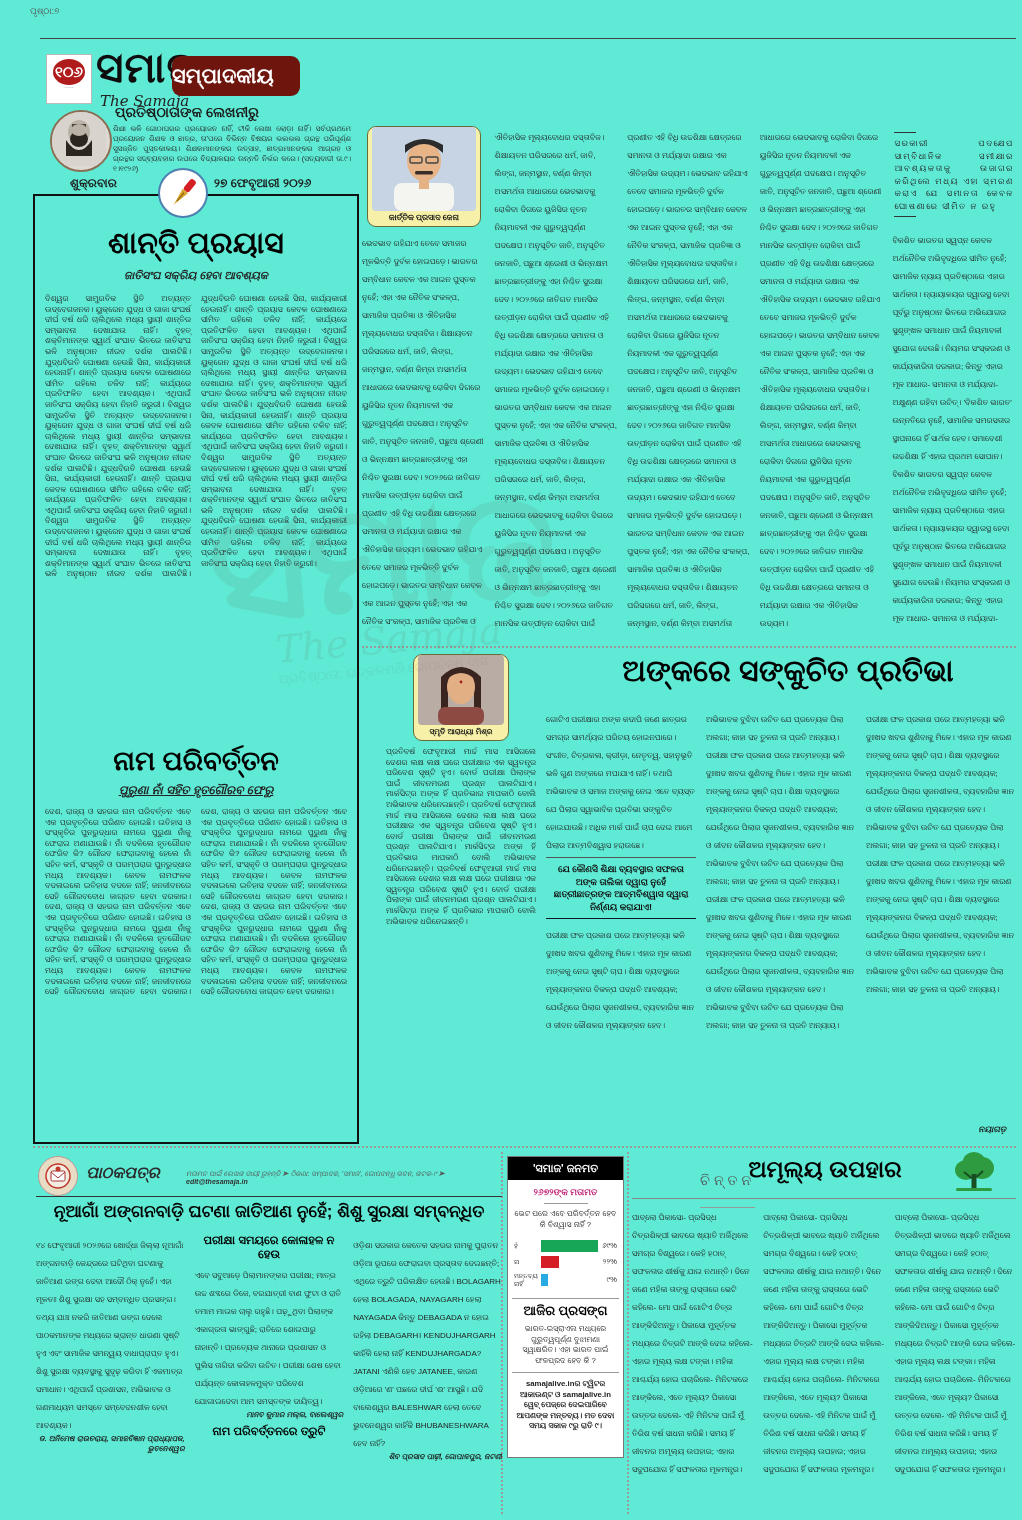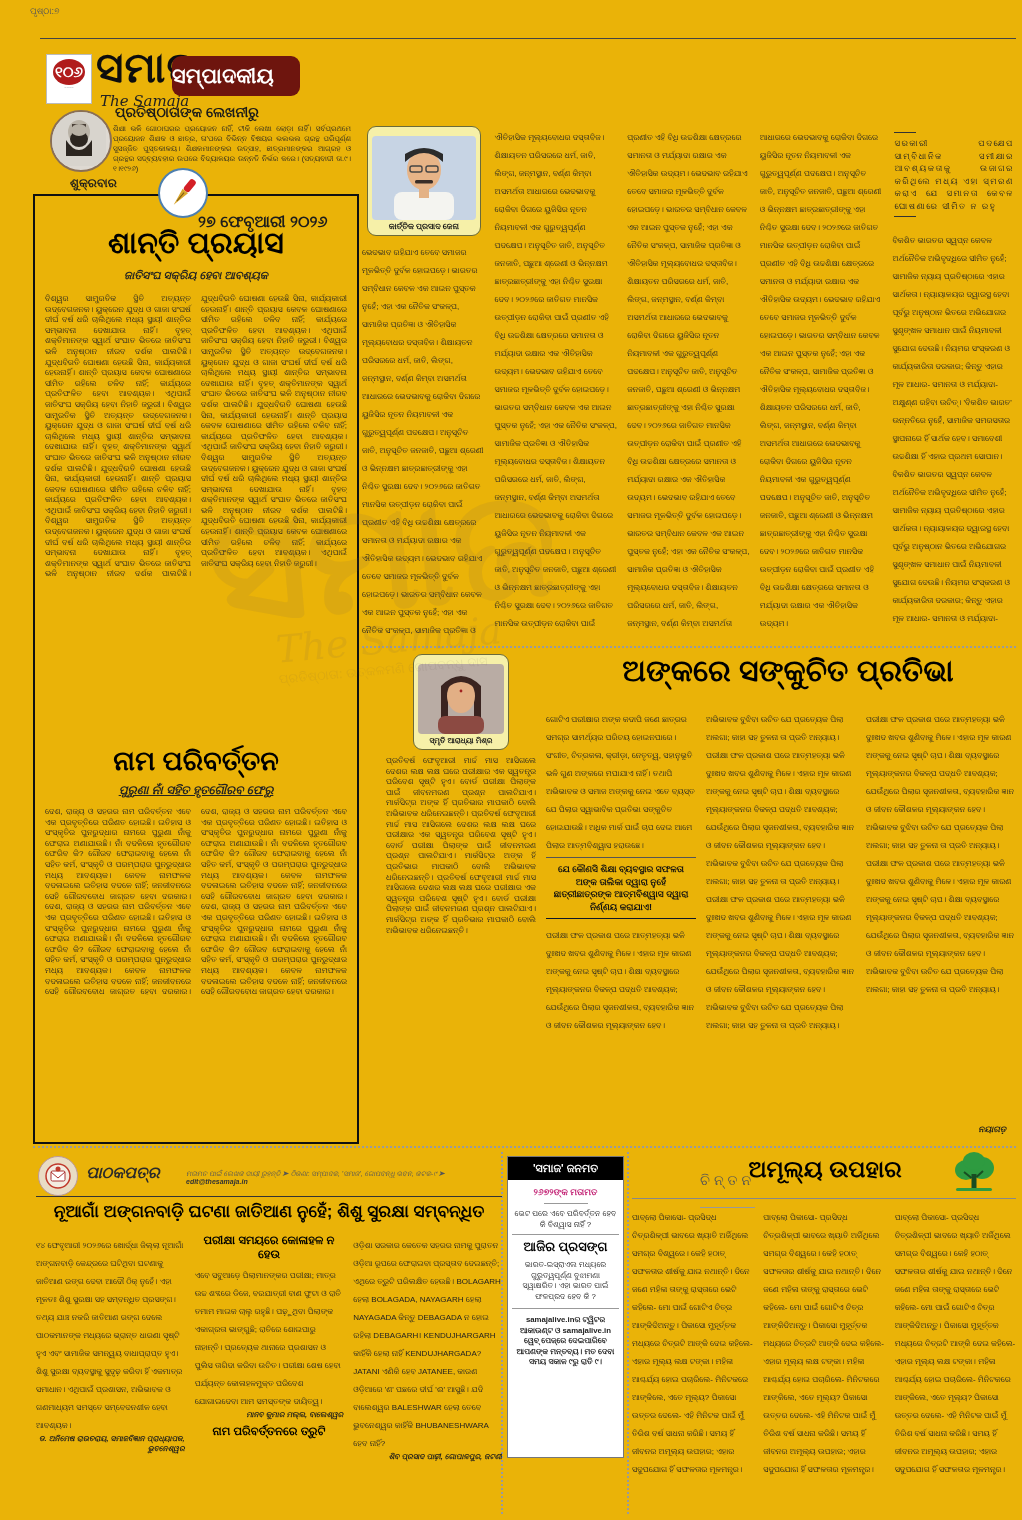--- a/index.html
+++ b/index.html
@@ -1,27 +1,27 @@
 <!DOCTYPE html>
 <html><head>
 <meta charset="utf-8">
 <style>
   html,body{margin:0;padding:0;background:#e9e9e9;}
-  #page{position:relative;width:1022px;height:1520px;background:#eab308;margin:0 auto;overflow:hidden;
+  #page{position:relative;width:1022px;height:1520px;background:#5eead4;margin:0 auto;overflow:hidden;
         font-family:"Liberation Sans",sans-serif;color:#1c1c1c;}
   .abs{position:absolute;}
   .bt{font-size:8px;line-height:10.6px;text-align:justify;color:#222;overflow:hidden;}
   .cols2{column-count:2;column-gap:10px;}
   .cols3{column-count:3;column-gap:10px;}
   .cols5{column-count:5;column-gap:9px;}
   .rule{border-top:1px solid #444;}
   .dotted-h{border-top:2px dotted #9a9a9a;}
   .dotted-v{border-left:2px dotted #9a9a9a;}
   .center{text-align:center;}
-  .photo-box{background:#f6f0a8;border:1px solid #6b6b3a;border-radius:9px;padding:9px 4px 2px;break-inside:avoid;margin:0 auto 5px;}
+  .photo-box{background:#f6f0a8;border:1px solid #6b6b3a;border-radius:9px;padding:0 4px 2px;break-inside:avoid;margin:0 auto 5px;}
   .photo-box .cap{font-size:8px;font-weight:bold;text-align:center;padding:2px 0 1px;color:#111;}
   .inset{break-inside:avoid;margin:6px 2px;padding:2px 0;font-size:8.5px;line-height:12.5px;letter-spacing:1.5px;text-align:justify;color:#222;}
   .inset:before,.inset:after{content:"";display:block;width:22px;border-top:1.5px solid #333;margin:4px 0;}
   .quote2{break-inside:avoid;border-top:1px solid #555;border-bottom:1px solid #0f172a;font-weight:bold;
           font-size:9px;line-height:12.5px;text-align:center;padding:5px 1px;margin:5px 0;color:#111;}
   .sign{font-style:italic;font-weight:bold;text-align:right;font-size:7.5px;line-height:10px;margin:2px 0 4px;}
   .lhead{font-weight:bold;font-size:11.5px;line-height:13.5px;text-align:center;margin:5px 0 3px;break-inside:avoid;color:#000;}
   .bar-row{display:flex;align-items:center;margin:4px 0;}
   .bar-row .lbl{width:27px;font-size:6.5px;text-align:left;color:#222;flex:none;}
   .bar-row .bar{height:12px;flex:none;}
@@ -51,21 +51,21 @@
       <path d="M14 28 Q27 48 40 28 L40 44 L14 44 Z" fill="#2c2620"></path>
       <ellipse cx="27" cy="27" rx="9" ry="8" fill="#2c2620"></ellipse>
       <rect x="20" y="12" width="14" height="6" fill="#4a4038"></rect>
       <ellipse cx="27" cy="18" rx="8" ry="6" fill="#b9b2a6"></ellipse>
     </svg>
   </div>
   <div class="abs" style="left:115px;top:104px;font-size:14px;font-weight:bold;color:#1a1a1a;">ପ୍ରତିଷ୍ଠାତାଙ୍କ ଲେଖନୀରୁ</div>
   <div class="abs bt" style="left:113px;top:124px;width:238px;height:52px;font-size:7.3px;line-height:10px;">ଶିକ୍ଷା ଭଳି ଗୋଠାଘରର ପ୍ରୟୋଜନ ନାହିଁ, ଟୀକି ଲେଖା ଲୋଡ଼ା ନାହିଁ। ସର୍ବପ୍ରଥମେ ପ୍ରୟୋଜନ ଶିକ୍ଷକ ଓ ଛାତ୍ର, ତା'ପରେ ବିଭିନ୍ନ ବିଷୟର ଭଲଭଲ ଗ୍ରନ୍ଥ ପରିପୂର୍ଣ୍ଣ ସୁସଜ୍ଜିତ ପୁସ୍ତକାଳୟ। ଶିକ୍ଷକମାନଙ୍କର ଉତ୍ସାହ, ଛାତ୍ରମାନଙ୍କର ଆଗ୍ରହ ଓ ଗ୍ରନ୍ଥର ସଦ୍‌ବ୍ୟବହାର ଉପରେ ବିଦ୍ୟାଳୟର ଉନ୍ନତି ନିର୍ଭର କରେ। (ସତ୍ୟବାଦୀ ତା.୯।୧।୧୯୨୬)</div>
 
   <div class="abs" style="left:70px;top:176px;font-size:12px;font-weight:bold;">ଶୁକ୍ରବାର</div>
-  <div class="abs" style="left:198px;top:176px;font-size:16px;font-weight:bold;margin-top:37px;">୨୭ ଫେବୃଆରୀ ୨୦୨୬</div>
+  <div class="abs" style="left:214px;top:176px;font-size:12px;font-weight:bold;">୨୭ ଫେବୃଆରୀ ୨୦୨୬</div>
   <div class="abs" style="left:158px;top:168px;width:46px;height:46px;border-radius:50%;background:#fff;border:2px solid #4d7fb0;z-index:3;">
     <svg width="46" height="46" viewBox="0 0 46 46">
       <g transform="rotate(40 23 23)">
         <rect x="20" y="6" width="7" height="14" rx="3" fill="#d41f26"></rect>
         <polygon points="20,20 27,20 23.5,38" fill="#d9a62e"></polygon>
         <line x1="23.5" y1="22" x2="23.5" y2="33" stroke="#7a5a10" stroke-width="1"></line>
       </g>
     </svg>
   </div>
 
@@ -150,20 +150,37 @@
     <div class="lhead">ନାମ ପରିବର୍ତ୍ତନରେ ତ୍ରୁଟି</div>
     <span class="bt">ଓଡ଼ିଶା ସରକାର କେତେକ ସହରର ନାମକୁ ପୁରାତନ ଓଡ଼ିଆ ରୂପରେ ଫେରାଇବା ପ୍ରସ୍ତାବ ଦେଇଛନ୍ତି; ଏଥିରେ ତ୍ରୁଟି ପରିଲକ୍ଷିତ ହେଉଛି। BOLAGARH ହେଲା BOLAGADA, NAYAGARH ହେଲା NAYAGADA କିନ୍ତୁ DEBAGADA ନ ହୋଇ ରହିଲା DEBAGARH। KENDUJHARGARH କାହିଁକି ହେଲା ନାହିଁ KENDUJHARGADA? JATANI ଏଣିକି ହେବ JATANEE, କାରଣ ଓଡ଼ିଆରେ 'ଣ' ପଛରେ ଦୀର୍ଘ 'ଈ' ଆସୁଛି। ଯଦି ବାଲେଶ୍ୱର BALESHWAR ହେଲା ତେବେ ଭୁବନେଶ୍ୱର କାହିଁକି BHUBANESHWARA ହେବ ନାହିଁ?</span>
     <div class="sign">ଶିବ ପ୍ରସାଦ ପାଢ଼ୀ, ଗୋପାଳପୁର, ଜଟଣୀ</div>
   </div>
 
   <div class="abs" style="left:507px;top:1156px;width:115px;height:300px;border:1px solid #777;background:#fff;">
     <div style="background:#000;color:#fff;font-size:11px;font-weight:bold;text-align:center;line-height:23px;height:23px;">'ସମାଜ' ଜନମତ</div>
     <div class="center" style="margin-top:7px;font-size:9px;font-weight:bold;color:#c42677;">୨୬୭୨ଙ୍କ ମତାମତ</div>
     <div style="width:44px;margin:5px auto;border-top:1px solid #999;"></div>
     <div class="center" style="padding:0 6px;font-size:7.8px;line-height:10.5px;color:#222;">ଭେଟ ପରେ ଏବେ ପରିବର୍ତ୍ତନ ହେବ କି ବିଶ୍ୱାସ ନାହିଁ ?</div>
+    <div style="padding:6px 6px 2px;">
+      <div class="bar-row">
+        <span class="lbl">ହଁ</span>
+        <span class="bar" style="width: 57px; background: rgb(23, 165, 88);"></span>
+        <span class="pct">୬୯%</span>
+      </div>
+      <div class="bar-row">
+        <span class="lbl">ନା</span>
+        <span class="bar" style="width: 18px; background: rgb(212, 31, 38);"></span>
+        <span class="pct">୨୨%</span>
+      </div>
+      <div class="bar-row">
+        <span class="lbl">ମନ୍ତବ୍ୟ ନାହିଁ</span>
+        <span class="bar" style="width: 7px; background: rgb(39, 169, 225);"></span>
+        <span class="pct">୯%</span>
+      </div>
+    </div>
     <div style="margin:4px 4px;border-top:1px solid #999;"></div>
     <div class="center" style="font-size:13px;font-weight:bold;color:#000;">ଆଜିର ପ୍ରସଙ୍ଗ</div>
     <div class="center" style="margin-top:5px;padding:0 7px;font-size:7.8px;line-height:10.5px;color:#222;">ଭାରତ-ଇସ୍ରାଏଲ ମଧ୍ୟରେ ଗୁରୁତ୍ୱପୂର୍ଣ୍ଣ ବୁଝାମଣା ସ୍ୱାକ୍ଷରିତ। ଏହା ଭାରତ ପାଇଁ ଫଳପ୍ରଦ ହେବ କି ?</div>
     <div style="margin:6px 4px;border-top:1px solid #999;"></div>
     <div class="center" style="padding:0 6px;font-size:7.8px;line-height:10.5px;font-weight:bold;color:#222;">samajalive.inର ଟ୍ୱିଟର ଆକାଉଣ୍ଟ ଓ samajalive.in ୱେବ୍ ପେଜ୍‌ରେ ଦେଇପାରିବେ ଆପଣଙ୍କ ମନ୍ତବ୍ୟ। ମତ ଦେବା ସମୟ ସକାଳ ୯ରୁ ରାତି ୯।</div>
   </div>
 
   <div class="abs" style="left:652px;top:1172px;font-size:14px;letter-spacing:4px;color:#555;border-bottom:1px solid #999;padding-bottom:18px;margin-left:48px;">ଚିନ୍ତନ</div>
   <div class="abs center" style="left:700px;top:1156px;width:250px;font-size:23px;font-weight:bold;color:#000;">ଅମୂଲ୍ୟ ଉପହାର</div>
   <div class="abs" style="left:952px;top:1150px;width:44px;height:46px;">

